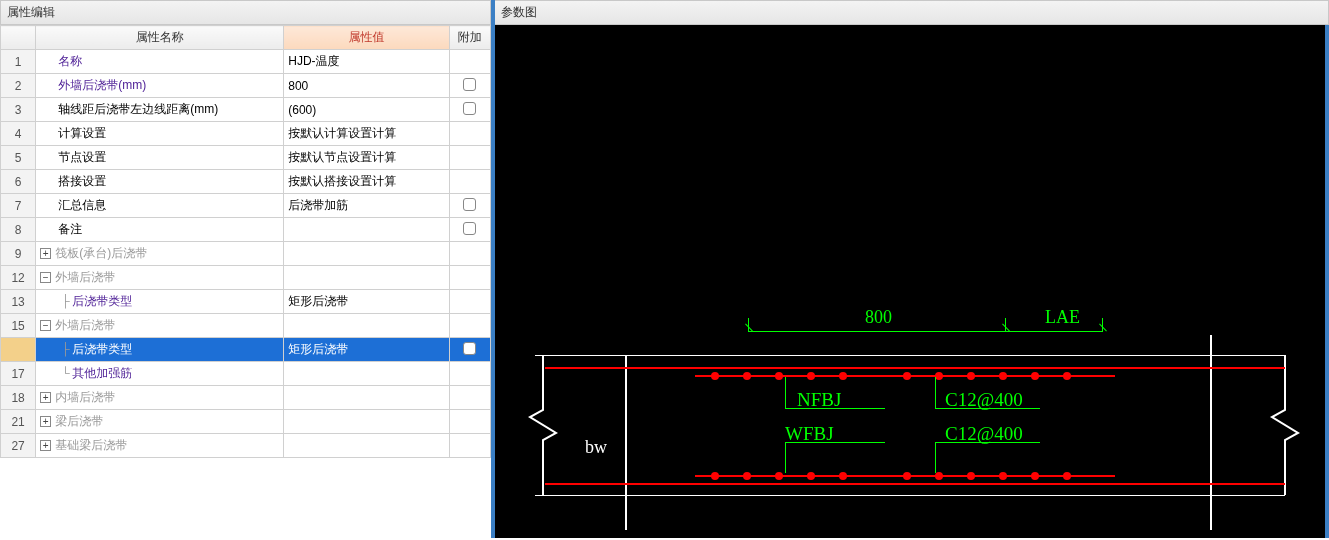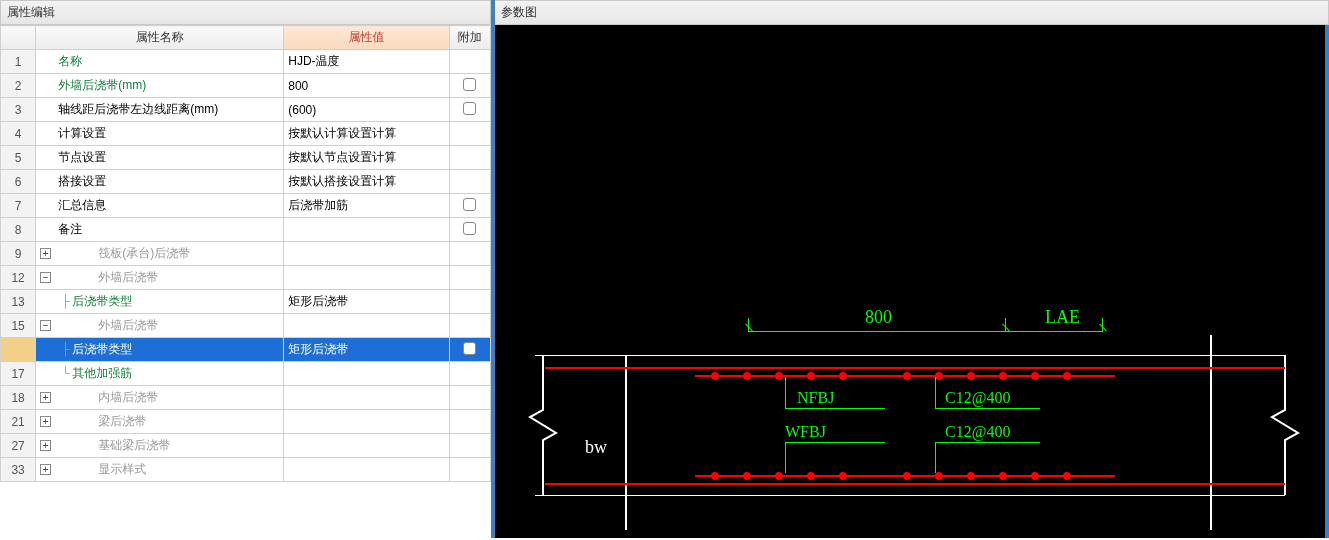--- a/index.html
+++ b/index.html
@@ -8,40 +8,40 @@
 .left-panel { width: 495px; border-right: 4px solid #3b7fc4; display: flex; flex-direction: column; background: #fff; }
 .panel-title { background: linear-gradient(#f3f3f3,#e6e6e6); border: 1px solid #c8c8c8; padding: 3px 6px; font-size: 12px; color: #333; }
 .prop-table { width: 100%; border-collapse: collapse; table-layout: fixed; }
 .prop-table th, .prop-table td { border: 1px solid #d0d0d0; padding: 3px 4px; font-size: 12px; height: 24px; vertical-align: middle; white-space: nowrap; overflow: hidden; }
 .prop-table th { background: linear-gradient(#fafafa,#ececec); font-weight: normal; color: #333; text-align: center; }
 .prop-table th.val-header { color: #c0392b; background: linear-gradient(#fde8d8,#fcd9bd); }
 .col-num { width: 34px; text-align: center; background: #f3f3f3; color: #555; }
 .col-name { width: 240px; }
 .col-val { width: 160px; }
 .col-extra { width: 40px; text-align: center; }
-.link { color: #15803d; }
-.muted { color: #9a9a9a; margin-left: 43px; }
+.link { color: #4c1d95; }
+.muted { color: #9a9a9a; }
 .tree-indent { display: inline-block; width: 18px; }
 .tree-vline { display: inline-block; width: 14px; text-align: center; color: #999; }
 .toggle { display: inline-block; width: 11px; height: 11px; border: 1px solid #888; text-align: center; line-height: 9px; font-size: 10px; color: #444; margin-right: 4px; background: #fff; cursor: pointer; }
 .checkbox { display: inline-block; width: 13px; height: 13px; border: 1px solid #888; border-radius: 3px; background: #fff; }
 .row-sel td { background: #1d6fd6 !important; color: #fff !important; }
 .row-sel td.col-num { background: #f3d08a !important; color: #000 !important; padding-left: 48px; }
 .row-sel .link { color: #fff !important; }
 .right-panel { flex: 1; display: flex; flex-direction: column; background: #fff; }
 .right-panel .panel-title { border-left: none; }
 .diagram { flex: 1; background: #000; position: relative; overflow: hidden; border-right: 4px solid #3b7fc4; }
 .dim-text { position: absolute; color: #00ff00; font-size: 18px; font-family: "Times New Roman", serif; }
 .dim-line { position: absolute; background: #00ff00; }
 .dim-tick { position: absolute; width: 1px; height: 14px; background: #00ff00; }
 .section-line { position: absolute; background: #ff0000; height: 2px; }
 .section-vline { position: absolute; background: #fff; width: 2px; }
 .section-hline { position: absolute; background: #fff; height: 1px; }
 .dot { position: absolute; width: 8px; height: 8px; border-radius: 50%; background: #ff0000; }
-.label-green { position: absolute; color: #00ff00; font-size: 16px; font-family: "Times New Roman", serif; }
+.label-green { position: absolute; color: #00ff00; font-size: 19px; font-family: "Times New Roman", serif; }
 .label-white { position: absolute; color: #fff; font-size: 18px; font-family: "Times New Roman", serif; }
 .lead-line { position: absolute; background: #00ff00; }
 .break-sym { position: absolute; }
 </style>
 </head>
 <body>
 
 <div class="app">
   <div class="left-panel">
     <div class="panel-title">属性编辑</div>
@@ -150,26 +150,20 @@
             <td class="col-name"><span class="toggle">+</span><span class="muted">梁后浇带</span></td>
             <td class="col-val"></td>
             <td class="col-extra"></td>
           </tr>
           <tr>
             <td class="col-num">27</td>
             <td class="col-name"><span class="toggle">+</span><span class="muted">基础梁后浇带</span></td>
             <td class="col-val"></td>
             <td class="col-extra"></td>
           </tr>
-          <tr>
-            <td class="col-num">33</td>
-            <td class="col-name"><span class="toggle">+</span><span class="muted">显示样式</span></td>
-            <td class="col-val"></td>
-            <td class="col-extra"></td>
-          </tr>
         </tbody>
     </table>
   </div>
 
   <div class="right-panel">
     <div class="panel-title">参数图</div>
     <div class="diagram">
 
       <div class="dim-text" style="left:370px; top:282px;">800</div>
       <div class="dim-text" style="left:550px; top:282px;">LAE</div>

